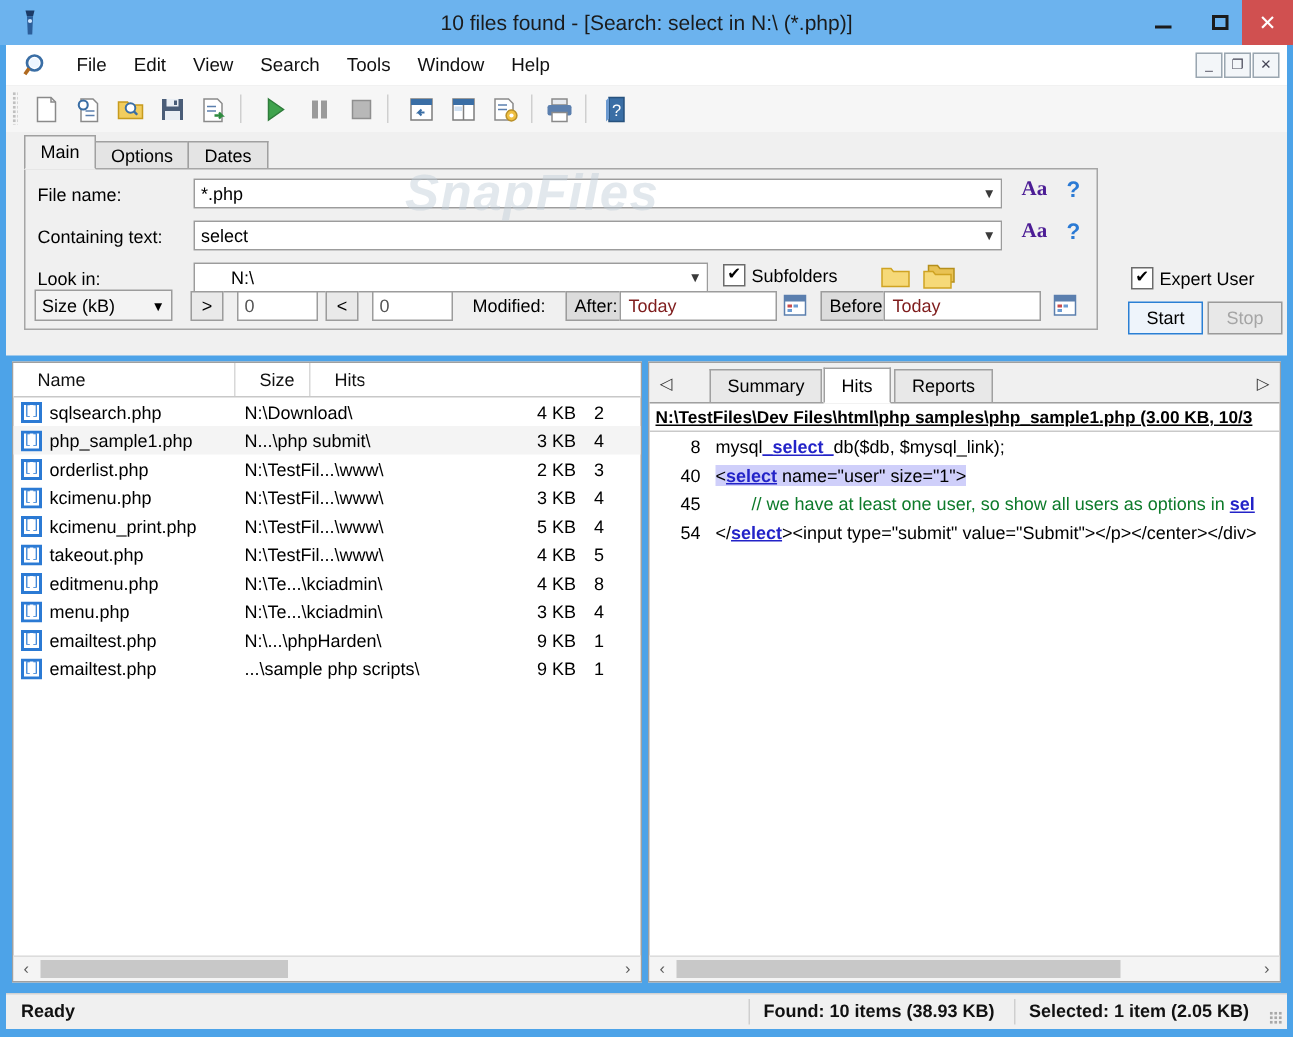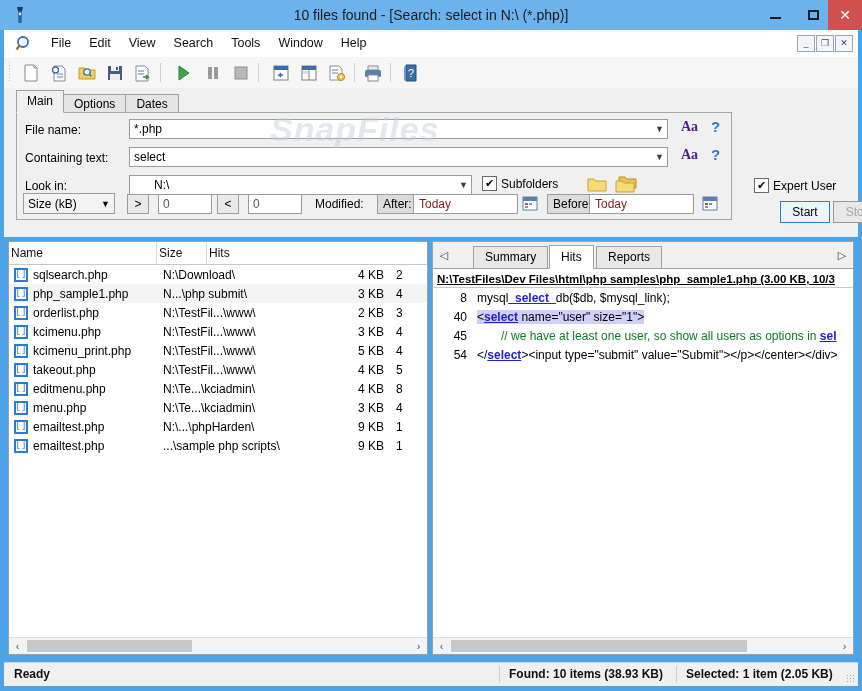--- a/index.html
+++ b/index.html
@@ -158,38 +158,38 @@
   .cal-icon {
     position: absolute; width: 18px; height: 18px; display: flex;
     align-items: center; justify-content: center;
   }
   .expert {
     position: absolute; left: 750px; top: 90px;
   }
   .bigbtn {
     position: absolute; top: 113px; height: 22px; width: 50px;
     border: 1px solid #9a9a9a; background: #e8e8e8; font-size: 12px;
-    display: flex; align-items: center; justify-content: center; box-sizing: border-box; margin-left: 28px;
+    display: flex; align-items: center; justify-content: center; box-sizing: border-box;
   }
   .bigbtn.primary { border: 1px solid #2a7fd4; background: #eef4fb; left: 748px; }
   .bigbtn.disabled { color: #a5a5a5; left: 801px; }
   .folder-ic { position: absolute; width: 20px; height: 17px; }
 
   
   .leftpane {
     position: absolute; left: 8px; top: 241px; width: 420px; height: 414px;
     border: 1px solid #a0a0a0; background: #fff; box-sizing: border-box;
   }
   .lp-header {
     position: relative; height: 22px; background: #fff; border-bottom: 1px solid #c8c8c8;
     display: flex; font-size: 12px; color: #111;
   }
   .lp-col {
     height: 22px; line-height: 22px; border-right: 1px solid #d8d8d8;
-    padding: 0 2px; box-sizing: border-box; overflow: hidden; white-space: nowrap;
+    padding: 0 16px; box-sizing: border-box; overflow: hidden; white-space: nowrap;
   }
   .lp-rows { position: relative; }
   .lp-row {
     display: flex; height: 19px; align-items: center; font-size: 12px; color: #000;
   }
   .lp-row.alt { background: #f4f4f4; }
   .cell { box-sizing: border-box; padding: 0 6px; overflow: hidden; white-space: nowrap; }
   .cell.name { display: flex; align-items: center; gap: 5px; padding-left: 5px; }
   .php-ic {
     width: 14px; height: 14px; border: 2px solid #2b7ad4; box-sizing: border-box;

